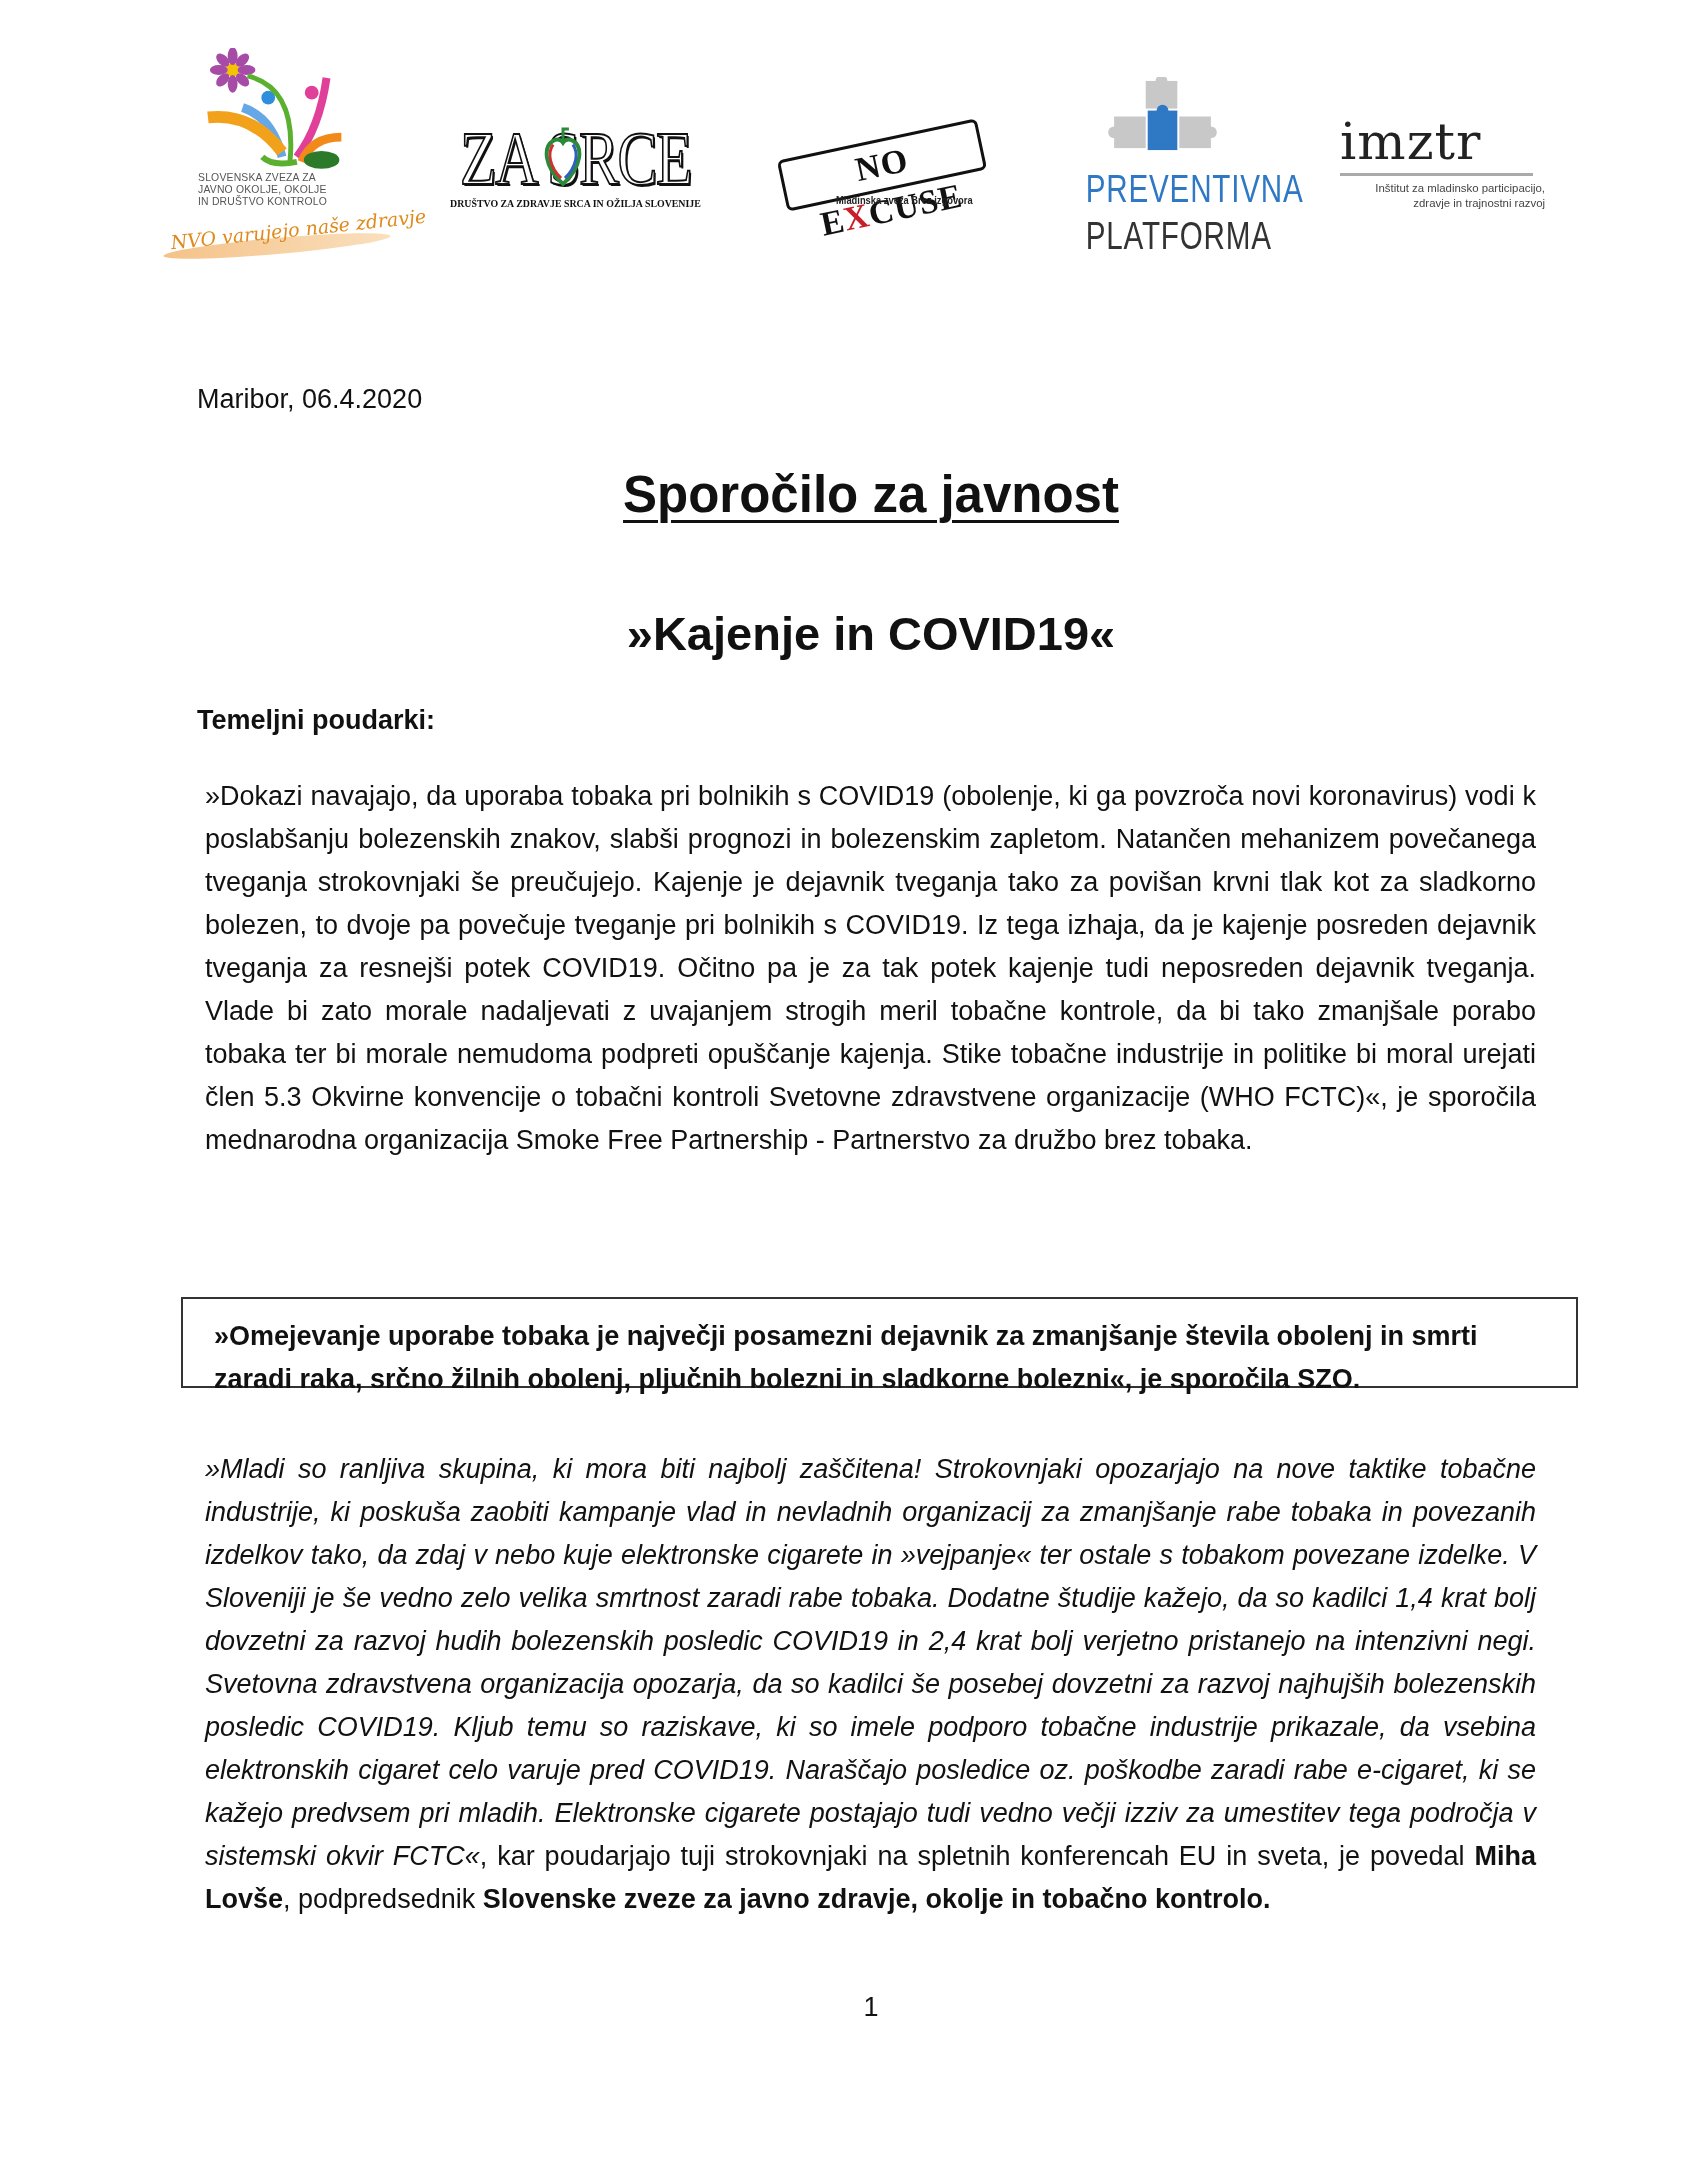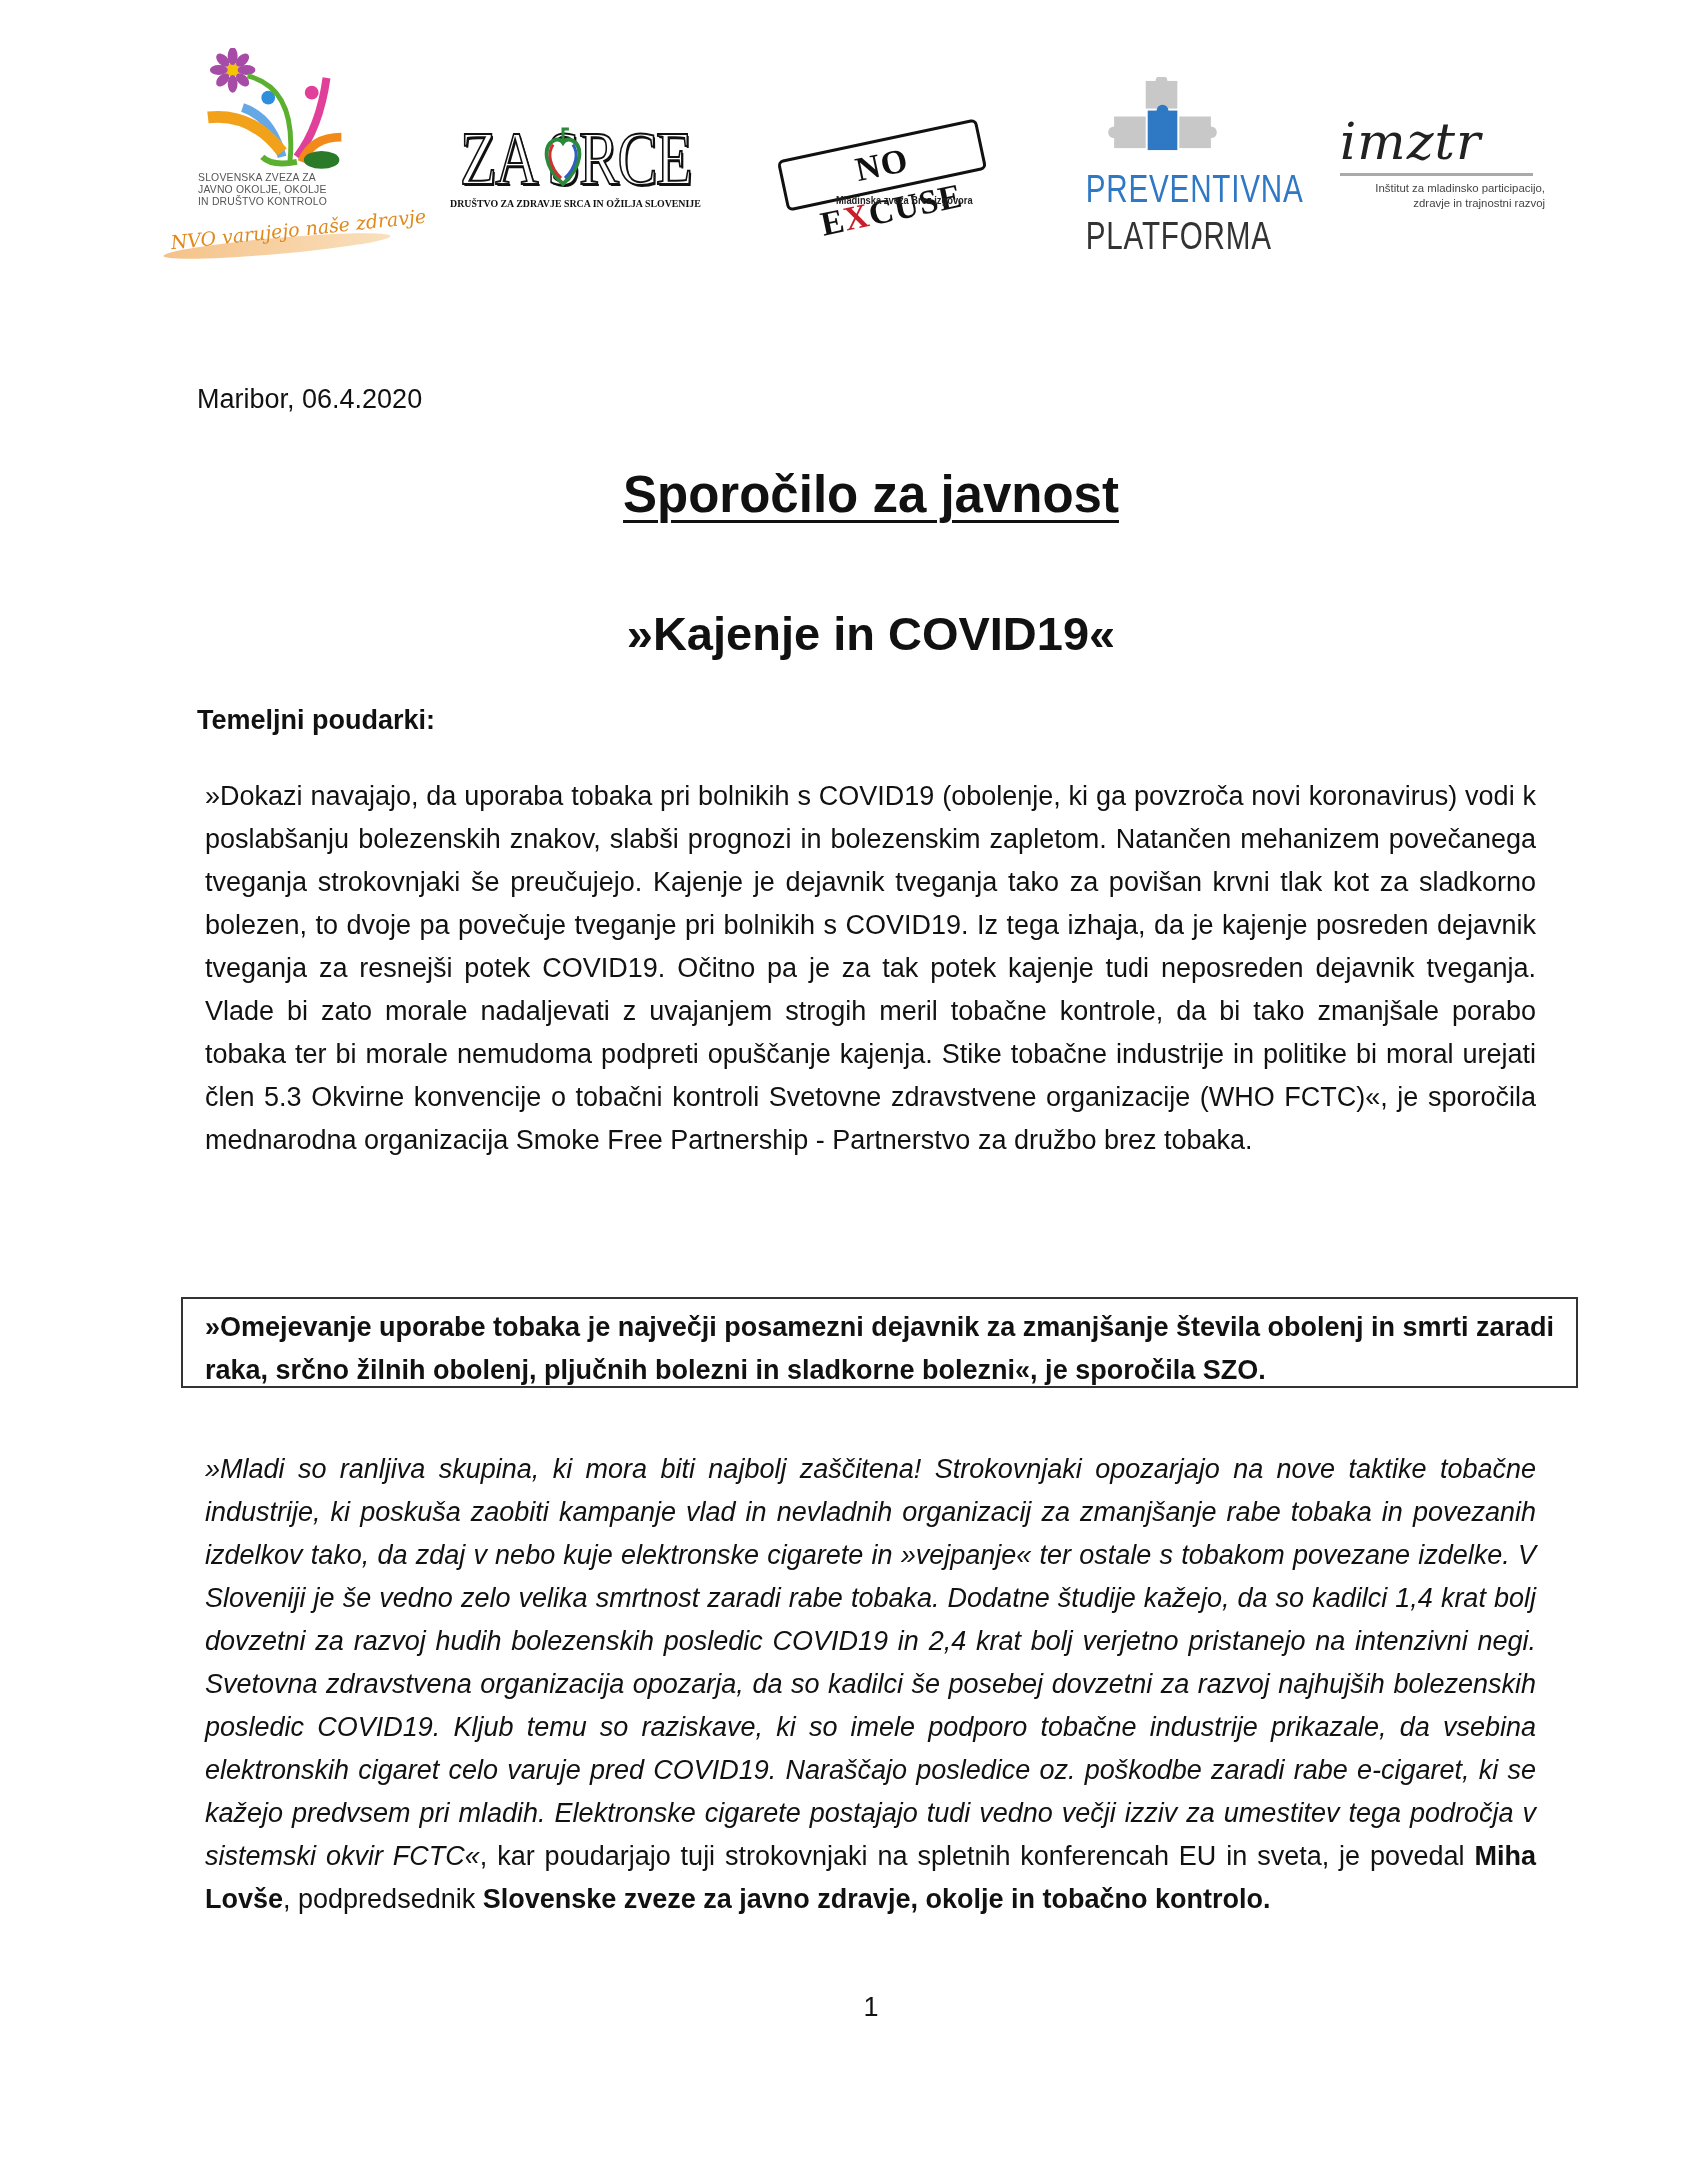--- a/index.html
+++ b/index.html
@@ -39,40 +39,40 @@
   #logo-prev { left: 1064px; top: 77px; width: 198px; height: 188px; }
   #logo-prev .puzzle { position: absolute; left: 40px; top: 0; width: 119px; height: 79px; }
   #logo-prev .l1 { position: absolute; left: 0; top: 92px; width: 198px; text-align: center;
      font-size: 38px; line-height: 40px; color: #2f78c4; transform: scaleX(.78); letter-spacing: 1px; }
   #logo-prev .l2 { position: absolute; left: 0; top: 139px; width: 198px; text-align: center;
      font-size: 38px; line-height: 40px; color: #333; transform: scaleX(.78); letter-spacing: 1px; }
 
   
   #logo-imztr { left: 1332px; top: 114px; width: 223px; height: 109px; }
   #logo-imztr .script { position: absolute; left: 8px; top: 0; font-family: "DejaVu Serif", serif;
-     font-style: italic; font-size: 51px; line-height: 55px; color: #222; letter-spacing: 1px; }
+     font-size: 51px; line-height: 55px; color: #222; letter-spacing: 1px; }
   #logo-imztr .rule { position: absolute; left: 8px; top: 59px; width: 193px; height: 3px; background: #aaa; }
   #logo-imztr .sub { position: absolute; left: 0; top: 67px; width: 213px; text-align: right;
      font-size: 11.4px; line-height: 15px; color: #444; }
 
   
   .doc { position: absolute; left: 197px; width: 1347px; font-size: 27px; color: #111;
          font-family: "Liberation Sans", sans-serif; }
   #date { top: 384px; font-size: 27px; }
   #title { position: absolute; left: 0; width: 1742px; top: 465px; text-align: center;
            font-size: 51px; font-weight: bold; text-decoration: underline; text-decoration-thickness: 3px;
            text-underline-offset: 8px; }
   #subtitle { position: absolute; left: 0; width: 1742px; top: 606px; text-align: center;
               font-size: 47px; font-weight: bold; }
   #highlights-label { top: 705px; font-weight: bold; font-size: 27px; }
   .para { text-align: justify; line-height: 43px; }
   #para1 { top: 767px; }
   #callout { position: absolute; left: 181px; top: 1297px; width: 1368px; height: 87px;
              border: 2px solid #333; padding: 0 10px 0 15px; box-sizing: content-box; }
-  #callout p { margin: 7px; font-weight: bold; font-size: 27px; line-height: 43px; }
+  #callout p { margin: 16px; font-weight: bold; font-size: 27px; line-height: 43px; }
   #para2 { top: 1440px; }
   #para2 .it { font-style: italic; }
   #para2 b { font-weight: bold; }
   #pagenum { position: absolute; left: 0; width: 1742px; top: 1992px; text-align: center; font-size: 27px; }
   p { margin: 8px; }
 </style>
 </head>
 <body>
 
 <div class="logo" id="logo-szjz">

